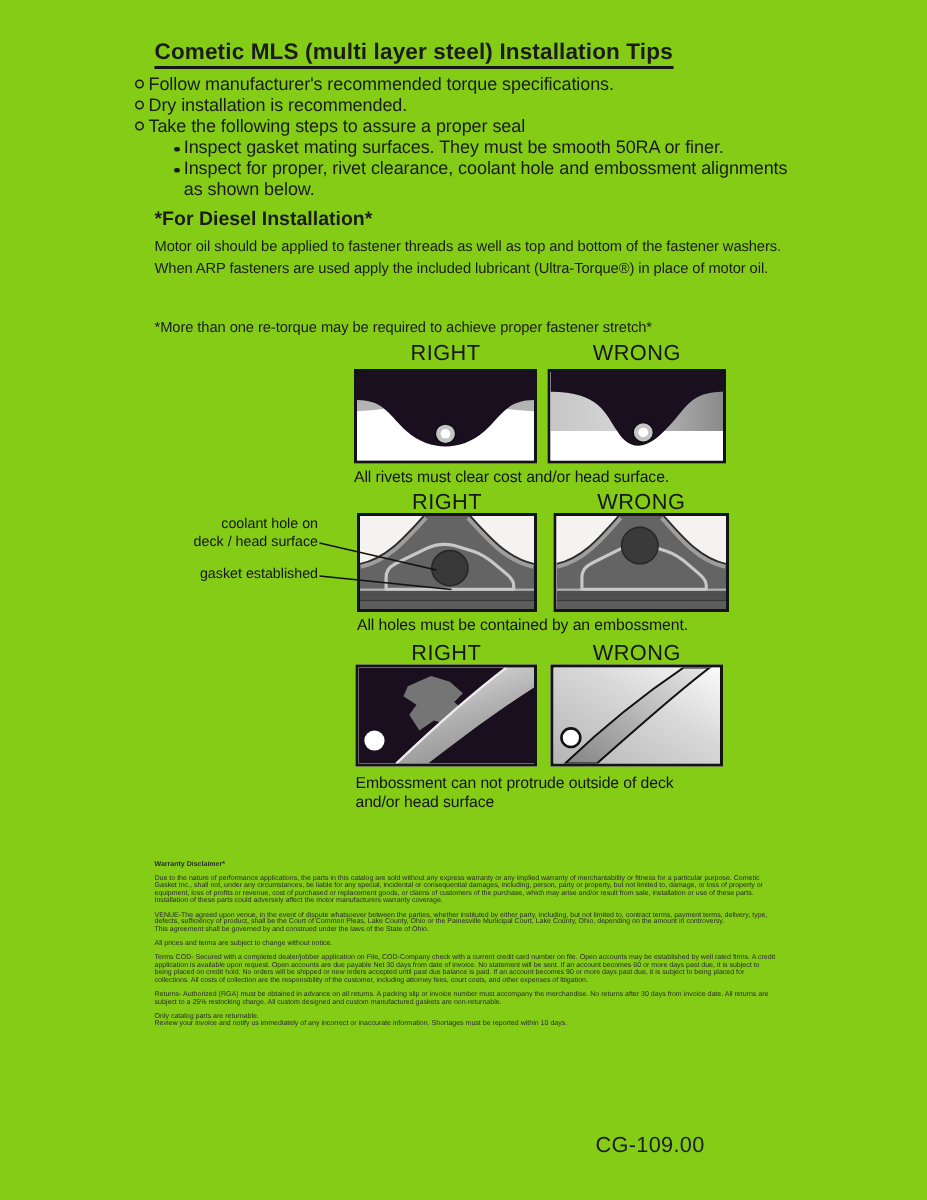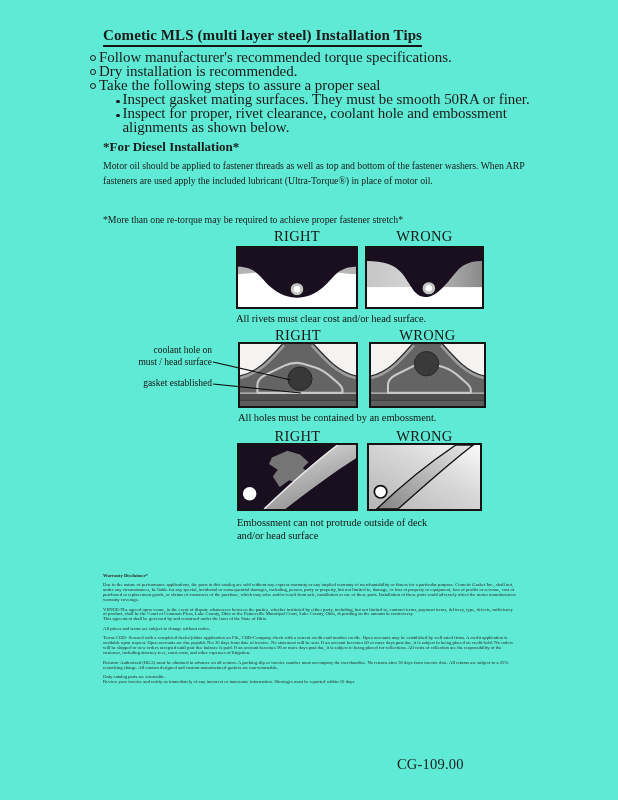--- a/index.html
+++ b/index.html
@@ -1,26 +1,26 @@
 <!DOCTYPE html>
 <html><head>
 <meta charset="utf-8">
 <style>
   html,body{margin:0;padding:0;background:#ffffff;}
   .page{
-    position:relative;width:618px;height:800px;background:#5eead4;overflow:hidden;
-    font-family:Liberation Serif, serif;color:#1b1b1b;
+    position:relative;width:618px;height:800px;background:#84cc16;overflow:hidden;
+    font-family:Liberation Sans, sans-serif;color:#1b1b1b;
   }
   
   .header{position:absolute;left:90px;top:26px;width:442px;}
   .title{
     display:inline-block;margin:0 0 0 13px;font-size:15px;font-weight:700;
     border-bottom:2px solid #151515;padding-bottom:1px;line-height:17px;letter-spacing:0.1px;
   }
-  .bullets{margin-top:3px;font-size:15px;line-height:14px;letter-spacing:-0.05px;}
+  .bullets{margin-top:3px;font-size:12px;line-height:14px;letter-spacing:-0.05px;}
   .b{display:flex;align-items:baseline;}
   .b .mk{flex:0 0 auto;}
   .mk-o{width:4px;height:4px;border:1px solid #1b1b1b;border-radius:50%;margin-right:3px;position:relative;top:-1px;}
   .b.sub{margin-left:26px;}
   .mk-d{width:3.5px;height:3.5px;background:#1b1b1b;border-radius:50%;margin-right:3px;position:relative;top:-1px;}
   .diesel-h{margin:5px 0 0 13px;font-size:13px;font-weight:700;line-height:15px;}
   .para{margin:4px 0 0 13px;font-size:9.8px;line-height:15px;width:425px;letter-spacing:-0.05px;}
   .note{margin-top:24px;}
   
   .dlabel{position:absolute;font-size:14.5px;line-height:15px;text-align:center;color:#171717;letter-spacing:0.3px;}
@@ -144,21 +144,21 @@
       <rect x="0" y="51.5" width="120" height="1.6" fill="#b2b2b2"></rect>
       <rect x="0" y="59.5" width="120" height="1" fill="#383838"></rect>
       <rect x="0" y="60.5" width="120" height="5.5" fill="#5d5d5d"></rect>
       <path d="M18,52 L18,44 C18,39 20,36 26,33 L46,23 C53,19.5 59,19.5 65,21 L78,25 C84,27 89,30.5 94,35 L102,42 C105,45 106,47 106,49 L106,52 Z" fill="none" stroke="#c8c8c8" stroke-width="2.2" stroke-linejoin="round"></path>
       <circle cx="59" cy="21" r="13" fill="#3a3a3a" stroke="#262626" stroke-width="1"></circle>
     </svg>
   </div>
 
   <div class="callout" style="left:98px;top:344px">
     <div>coolant hole on</div>
-    <div>must / head surface</div>
+    <div>deck / head surface</div>
   </div>
   <div class="callout" style="left:98px;top:377px">gasket established</div>
 
   <svg class="overlay" viewBox="0 0 618 800">
     <line x1="213" y1="362" x2="291" y2="380" stroke="#111111" stroke-width="1.1"></line>
     <line x1="213" y1="384" x2="301" y2="393" stroke="#111111" stroke-width="1.1"></line>
   </svg>
 
   <div class="dcap" style="left:238px;top:411px">All holes must be contained by an embossment.</div>
 

